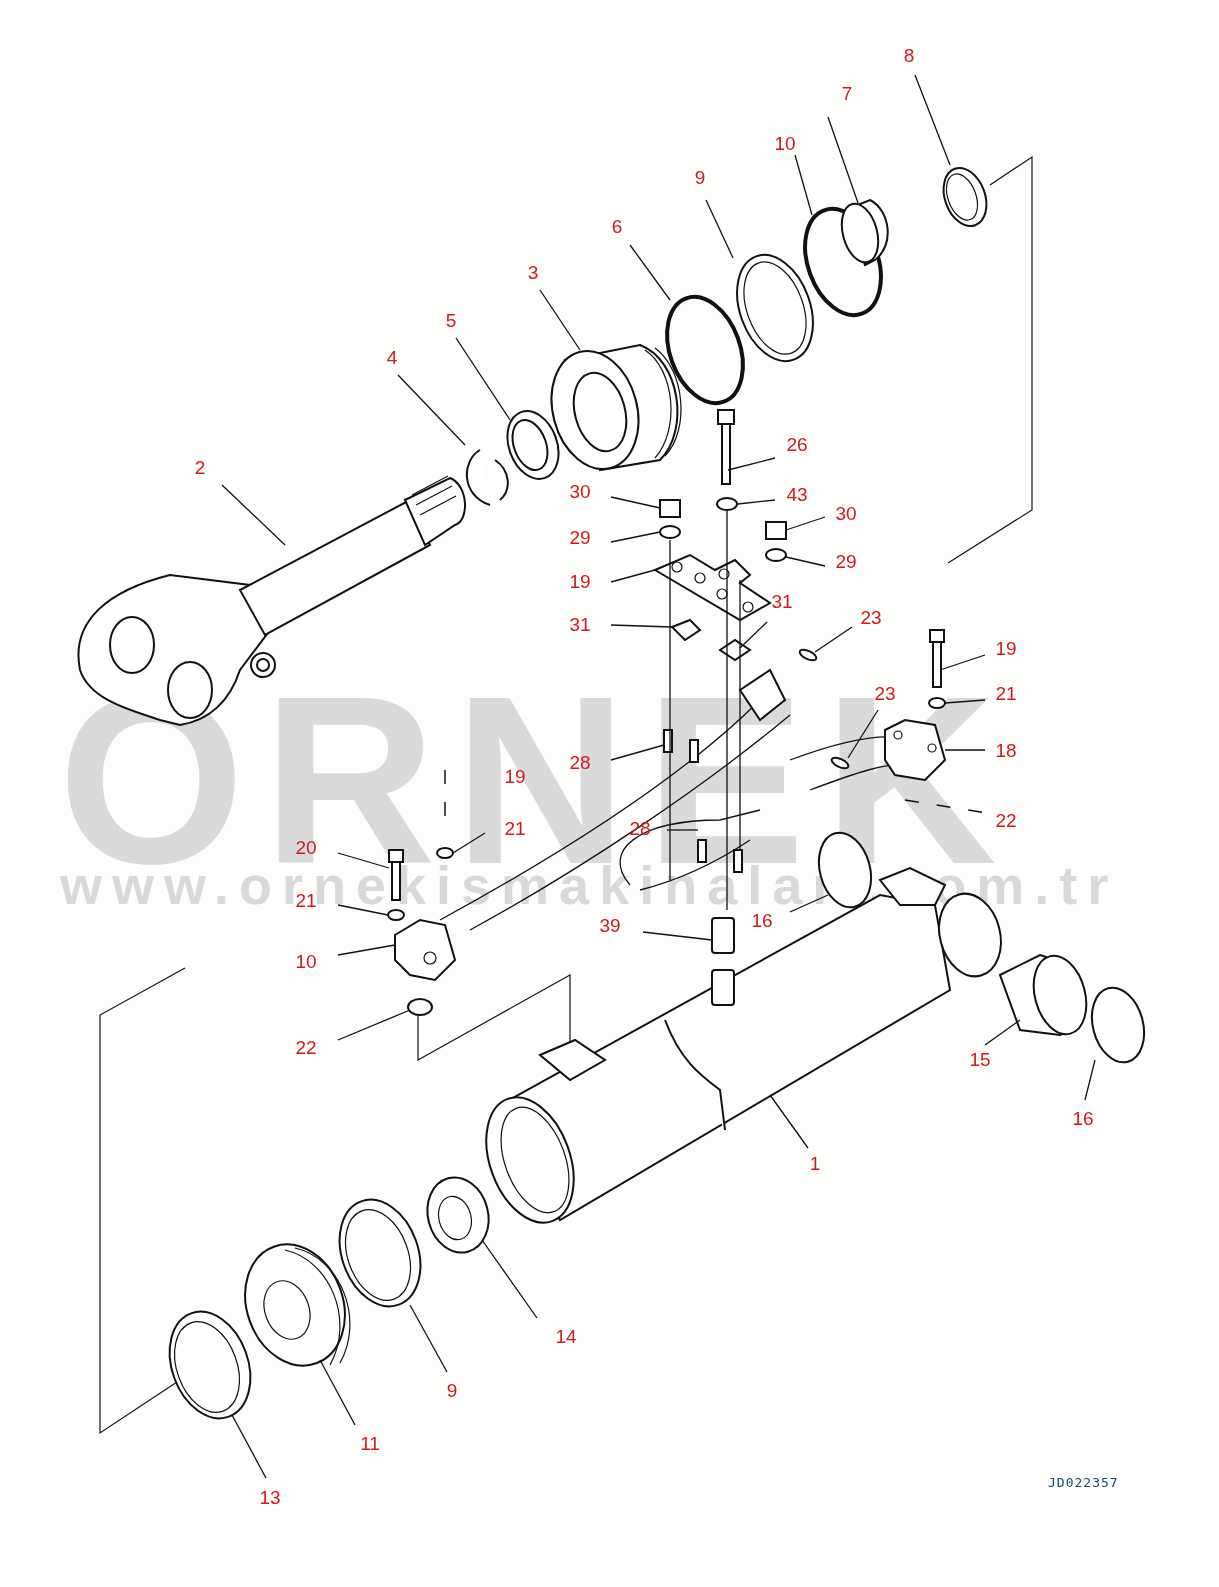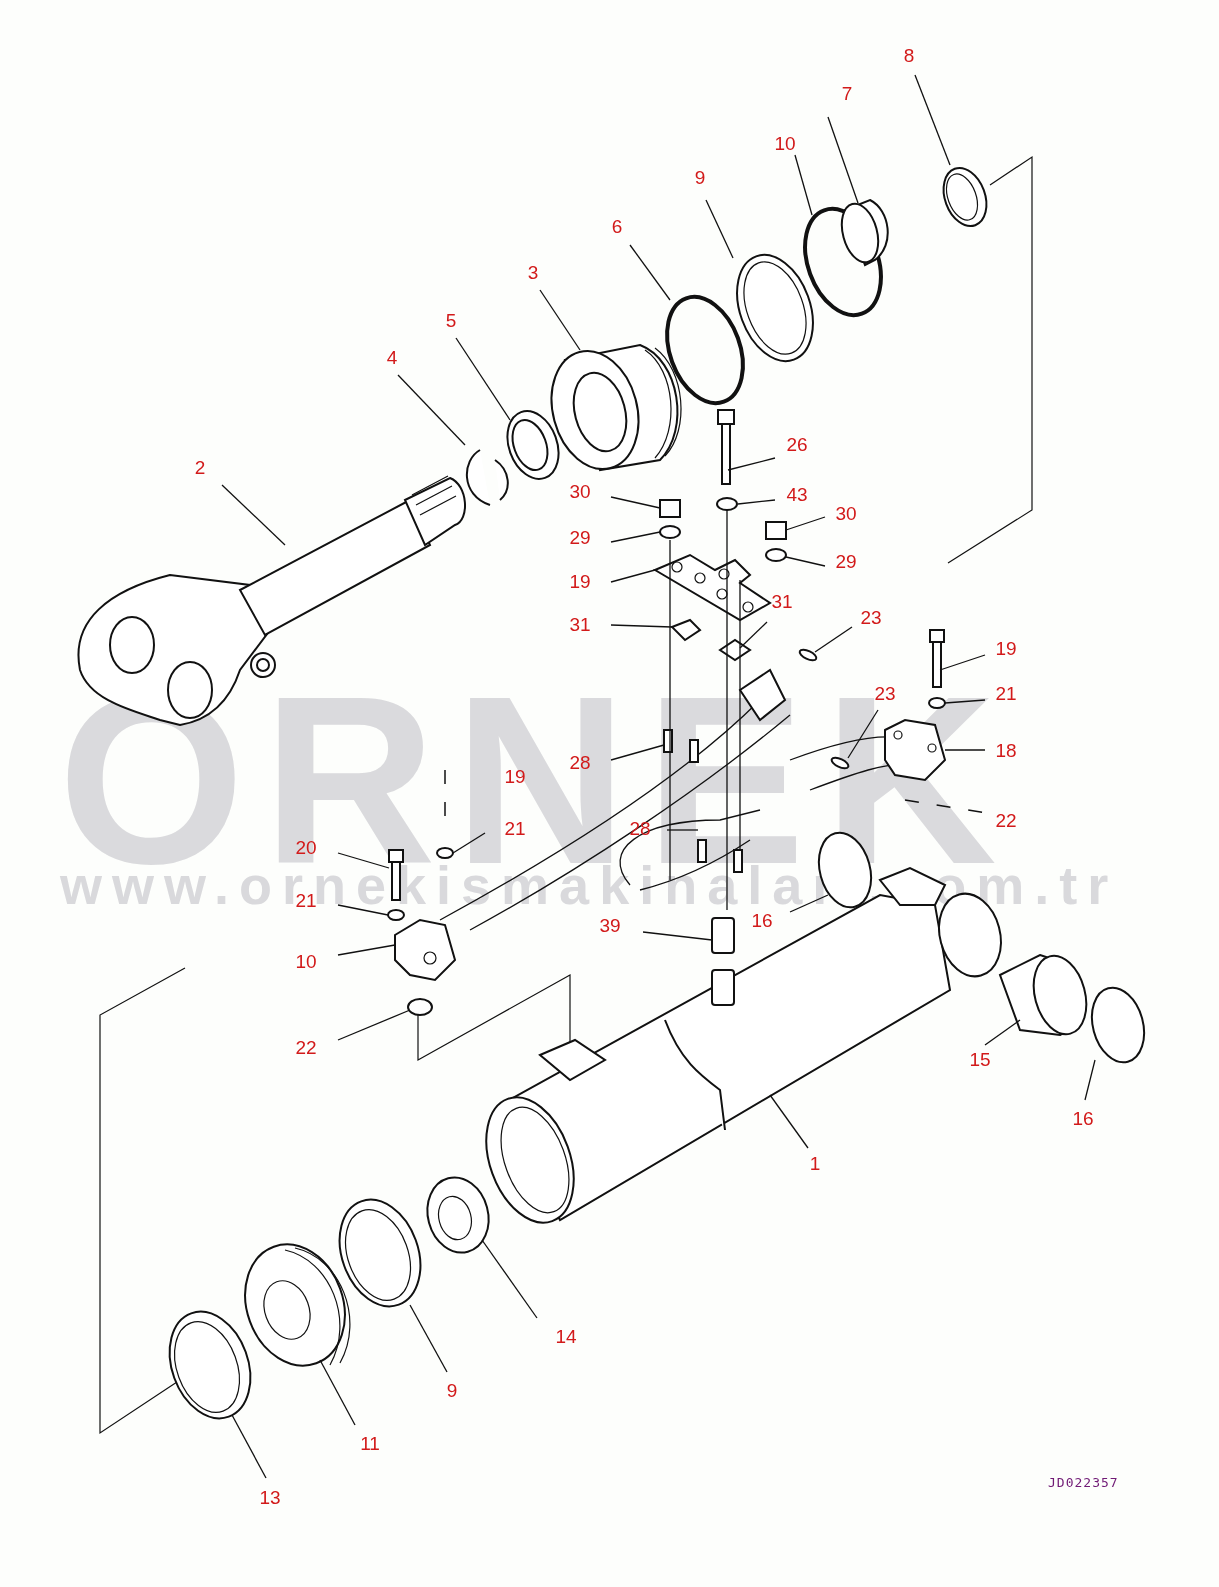--- a/index.html
+++ b/index.html
@@ -1,21 +1,21 @@
 <!DOCTYPE html>
 <html><head>
   <meta charset="utf-8">
   <style>
     html, body { margin: 0; padding: 0; background: #fdfefc; }
     body { width: 1219px; height: 1587px; position: relative; overflow: hidden; font-family: "Liberation Sans", sans-serif; }
     #canvas { position: absolute; left: 0; top: 0; width: 1219px; height: 1587px; }
     .callout { position: absolute; color: #d21a1a; font-family: "Liberation Sans", sans-serif; font-size: 19px; line-height: 1; transform: translate(-50%, -50%); white-space: nowrap; }
     .wm-big { position: absolute; left: 58px; top: 660px; font-family: "Liberation Sans", sans-serif; font-weight: bold; font-size: 240px; letter-spacing: 18px; color: #d9d9dc; line-height: 1; opacity: 0.95; }
     .wm-url { position: absolute; left: 60px; top: 858px; font-family: "Liberation Sans", sans-serif; font-weight: bold; font-size: 54px; letter-spacing: 10px; color: #d9d9dc; line-height: 1; }
-    .drawing-id { position: absolute; left: 1048px; top: 1475px; font-family: "DejaVu Sans Mono", monospace; font-size: 13px; color: #701a75; letter-spacing: 1px; }
+    .drawing-id { position: absolute; left: 1048px; top: 1475px; font-family: "DejaVu Sans Mono", monospace; font-size: 13px; color: #0c4a6e; letter-spacing: 1px; }
     svg .part { fill: #ffffff; stroke: #111; stroke-width: 2; }
     svg .thin { fill: none; stroke: #111; stroke-width: 1.2; }
     svg .line { fill: none; stroke: #111; stroke-width: 1.3; }
     svg .thick { fill: none; stroke: #111; stroke-width: 4; }
     svg .dash { fill: none; stroke: #111; stroke-width: 1.5; stroke-dasharray: 14 18; }
   </style>
 </head>
 <body>
 
 <div id="canvas">

